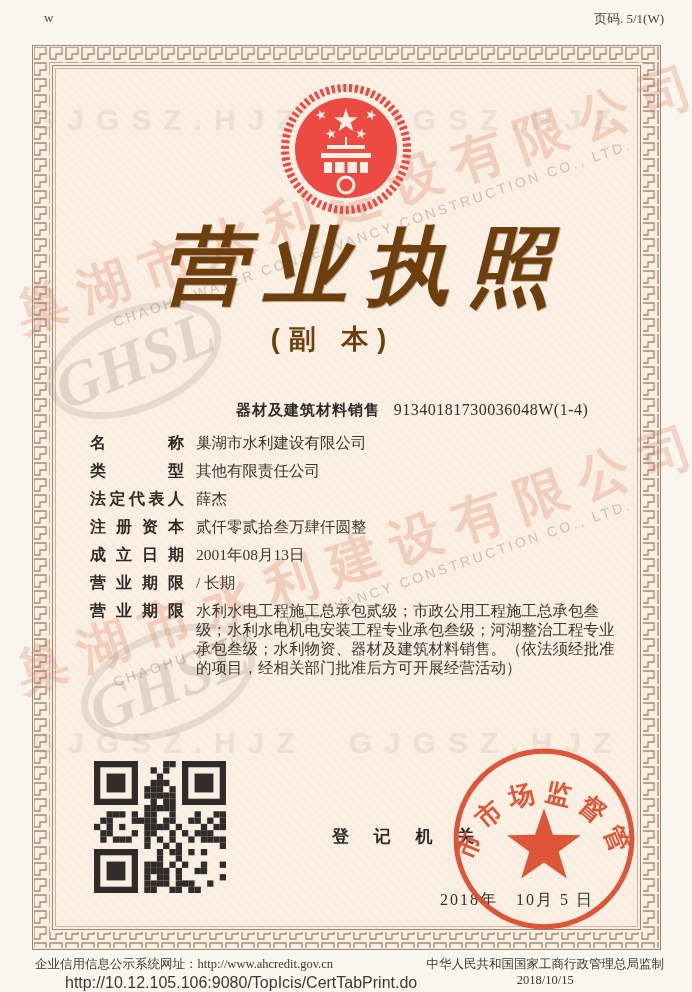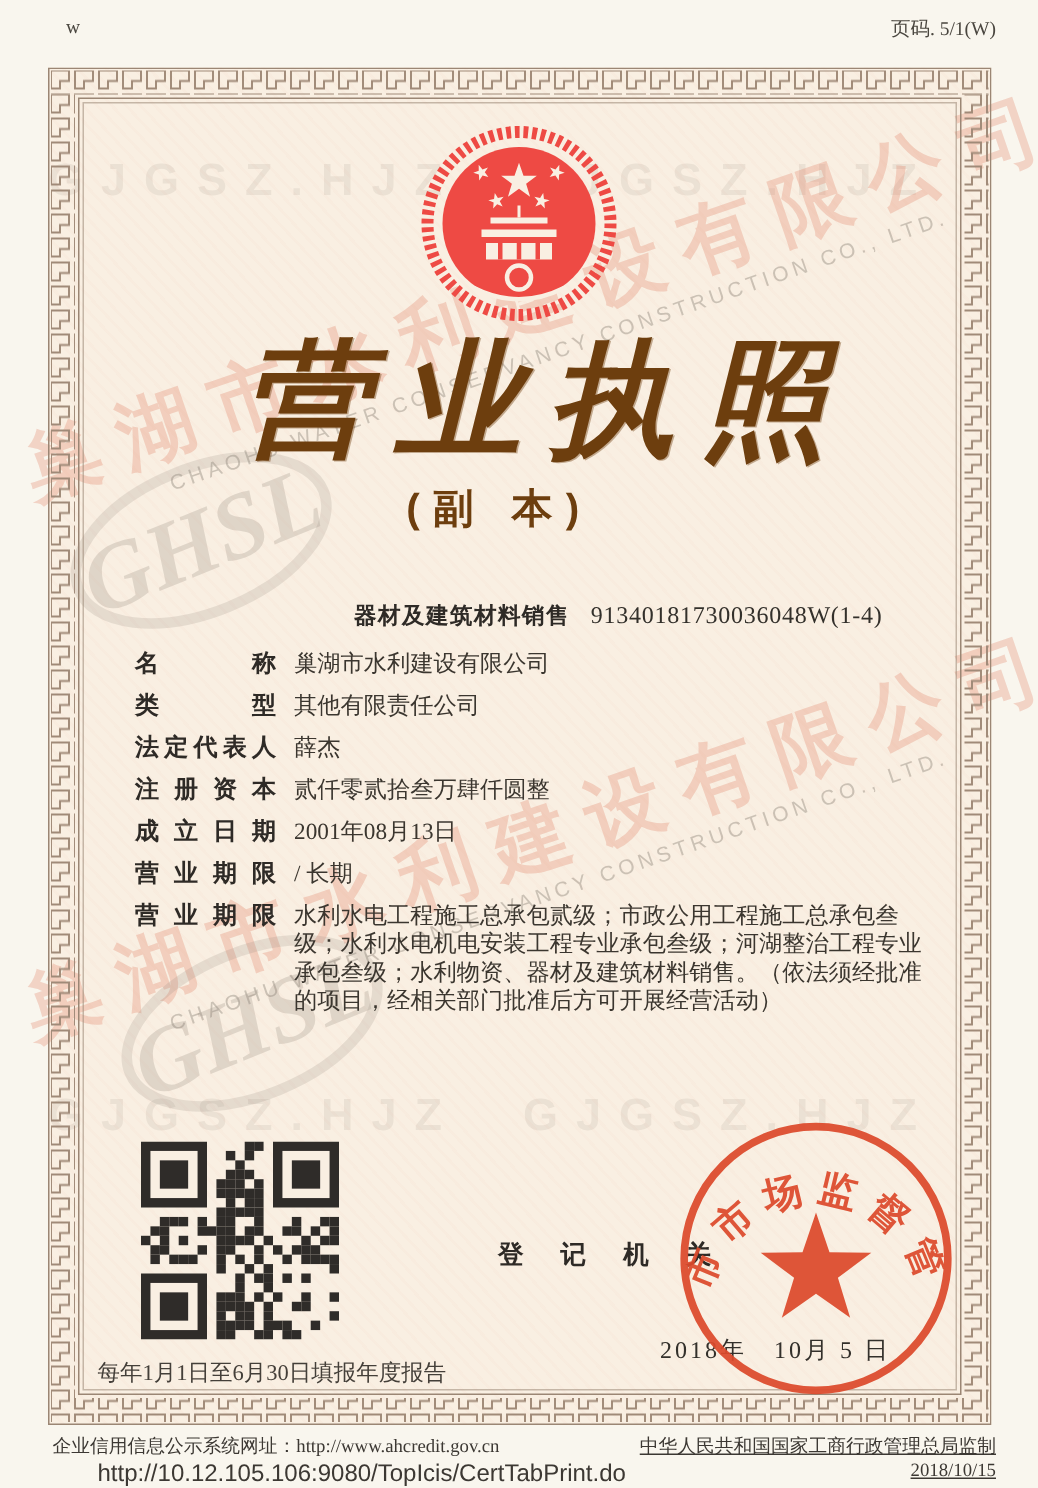--- a/index.html
+++ b/index.html
@@ -70,21 +70,21 @@
     letter-spacing:10px;color:#2e2a26;}
   .seal{position:absolute;left:418px;top:700px;width:188px;height:188px;z-index:4;opacity:.93;}
   .issue-date{position:absolute;left:408px;top:845px;z-index:2;font-size:16px;color:#33302b;letter-spacing:2px;}
   .annual{position:absolute;left:33px;top:861px;z-index:2;font-size:15px;color:#443f39;}
 
   
   .footer{position:absolute;left:35px;right:28px;top:956px;display:flex;
     justify-content:space-between;font-size:12.5px;color:#3c3833;z-index:2;}
   .footer .url{font-family:Liberation Sans, sans-serif;font-size:16px;}
   .footer .fl2{padding-left:30px;margin-top:1px;}
-  .footer .f-right{text-align:right;text-decoration:underline;}
+  .footer .f-right{text-align:center;}
 </style>
 </head>
 <body>
 
 <div class="hdr hdr-left">w</div>
 <div class="hdr hdr-right">页码. 5/1(W)</div>
 
 <div class="cert">
 
   <svg class="frame" width="629" height="905" aria-hidden="true">
@@ -331,21 +331,20 @@
       <path id="sealArc" d="M 22 125 A 70 70 0 1 1 162 125" fill="none"></path>
     </defs>
     <circle cx="92" cy="92" r="86" fill="none" stroke="#dd4a2c" stroke-width="5"></circle>
     <polygon points="92,62 100.8,87.9 128.1,88.3 106.3,104.6 114.3,130.7 92,115 69.7,130.7 77.7,104.6 55.9,88.3 83.2,87.9" fill="#dd4a2c"></polygon>
     <text font-family="Liberation Sans, sans-serif" font-size="25" font-weight="bold" fill="#dd4a2c" letter-spacing="8">
       <textPath href="#sealArc" startOffset="50%" text-anchor="middle">巢湖市市场监督管理局</textPath>
     </text>
   </svg>
 
   <div class="issue-date">2018年　10月 5 日</div>
-  <div class="annual">每年1月1日至6月30日填报年度报告</div>
 </div>
 
 <div class="footer">
   <div class="f-left">
     <div>企业信用信息公示系统网址：http://www.ahcredit.gov.cn</div>
     <div class="url fl2">http://10.12.105.106:9080/TopIcis/CertTabPrint.do</div>
   </div>
   <div class="f-right">
     <div>中华人民共和国国家工商行政管理总局监制</div>
     <div>2018/10/15</div>

